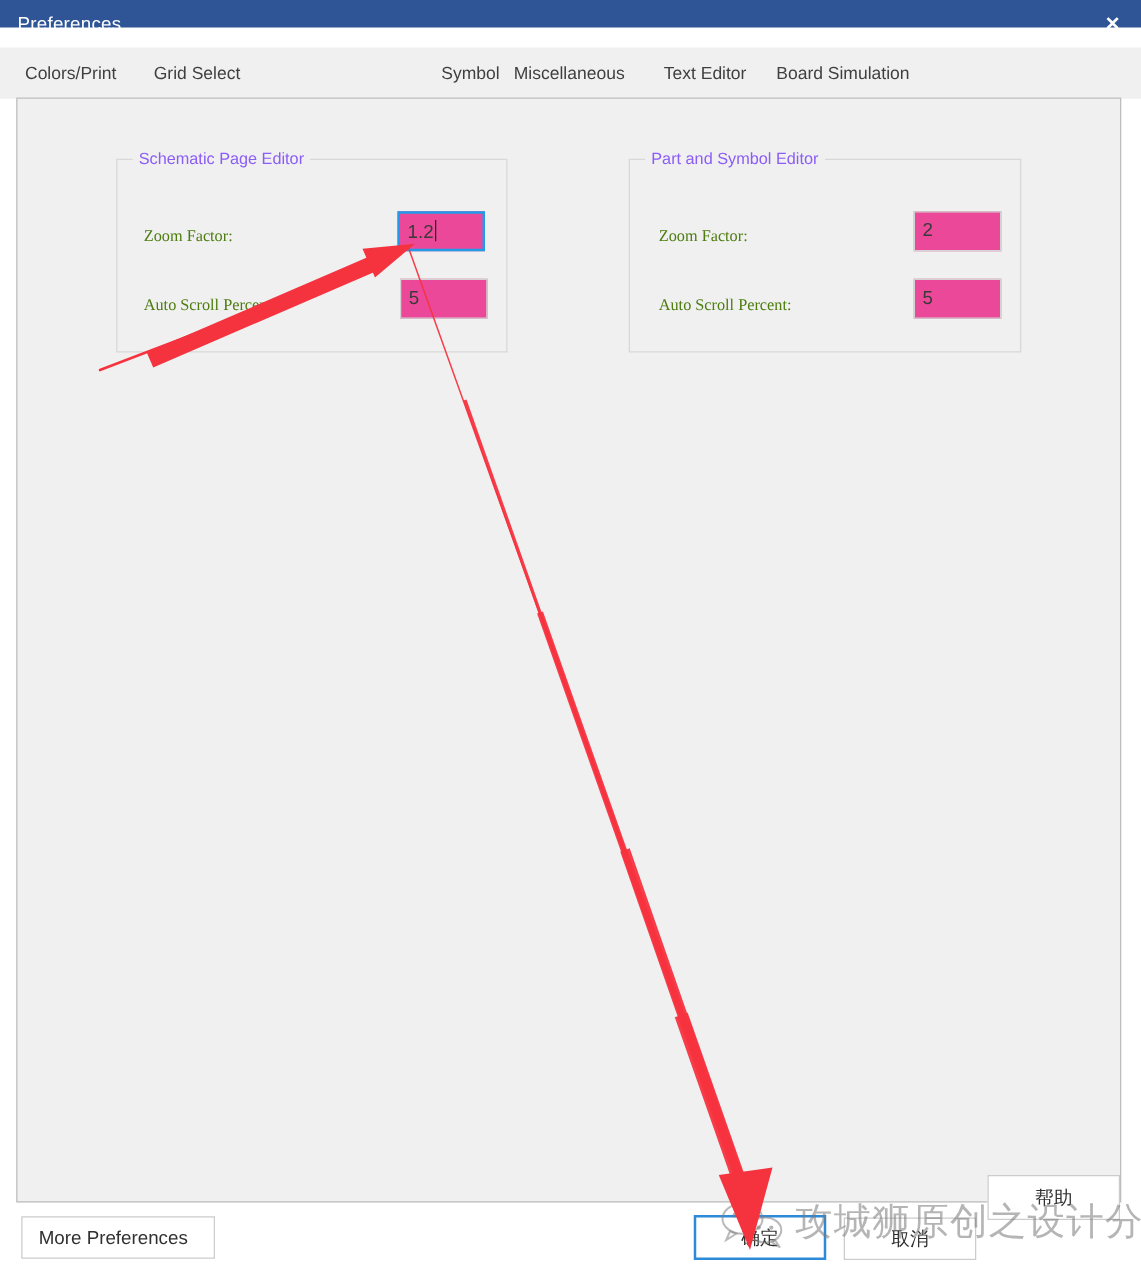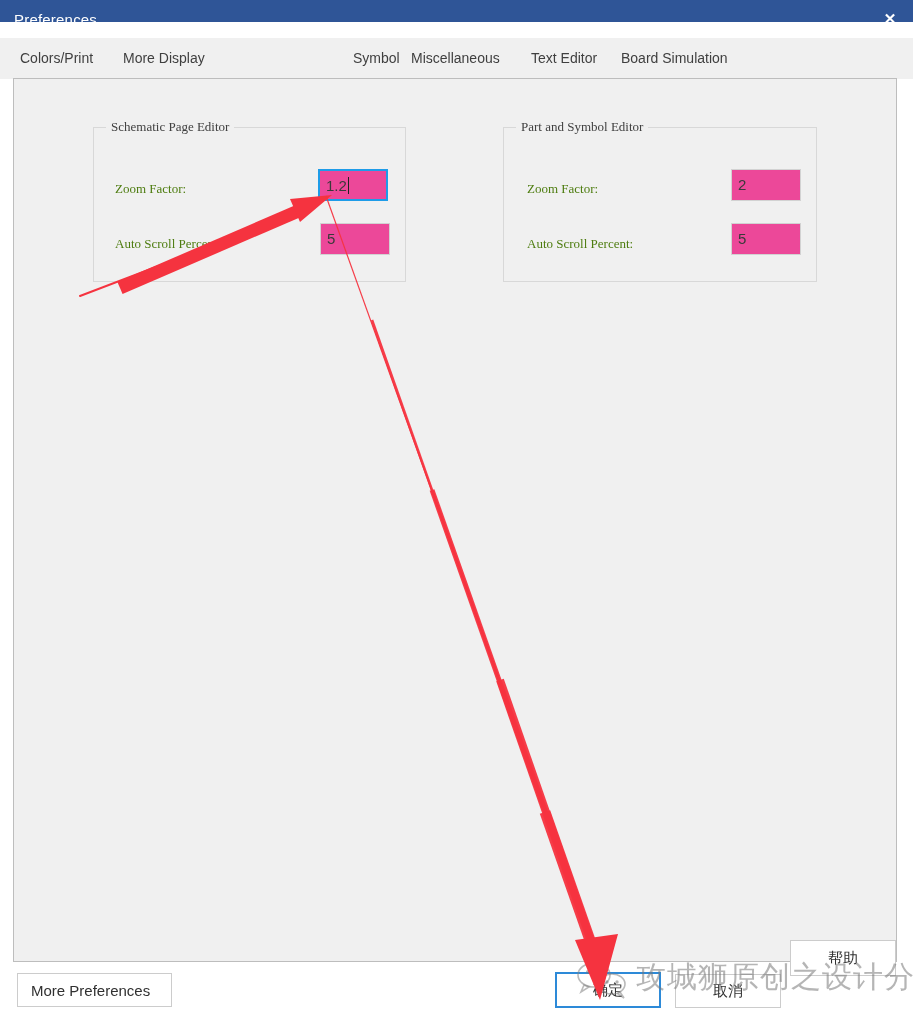--- a/index.html
+++ b/index.html
@@ -87,23 +87,23 @@
     position: absolute;
     border: 1px solid #d8d8d8;
     box-sizing: border-box;
     background: transparent;
   }
   .groupbox .gb-title {
     position: absolute;
     top: -9px; left: 12px;
     background: #f0f0f0;
     padding: 0 5px;
-    font-family: Liberation Serif, serif;
+    font-family: Liberation Sans, sans-serif;
     font-size: 13px;
-    color: #404040;
+    color: #8b5cf6;
     white-space: nowrap;
   }
   .field-label {
     position: absolute;
     font-family: Liberation Serif, serif;
     font-size: 13px;
     color: #4d7c0f;
     white-space: nowrap;
     text-align: center;
   }
@@ -182,21 +182,21 @@
 </head>
 <body>
 
 <div id="titlebar">
   <div id="title-text">Preferences</div>
   <div id="close-btn">✕</div>
 </div>
 
 <div id="tabstrip">
   <div class="tab" style="left:12px;">Colors/Print</div>
-  <div class="tab" style="left:115px;">More Display</div>
+  <div class="tab" style="left:115px;">Grid Select</div>
   <div class="tab" style="left:345px;">Symbol</div>
   <div class="tab" style="left:403px;">Miscellaneous</div>
   <div class="tab" style="left:523px;">Text Editor</div>
   <div class="tab" style="left:613px;">Board Simulation</div>
 </div>
 
 <div id="panel">
 
   <div class="groupbox" style="left:79px; top:48px; width:313px; height:155px;">
     <div class="gb-title">Schematic Page Editor</div>

